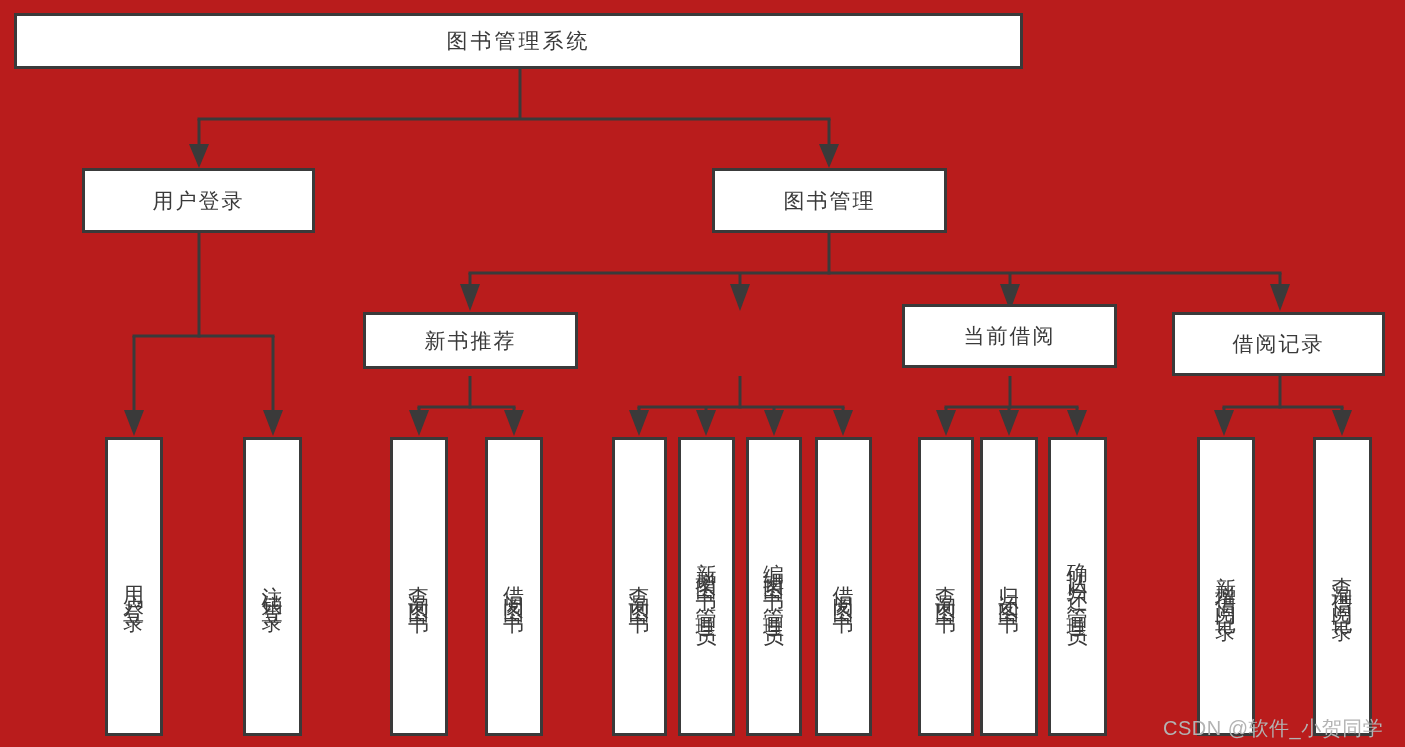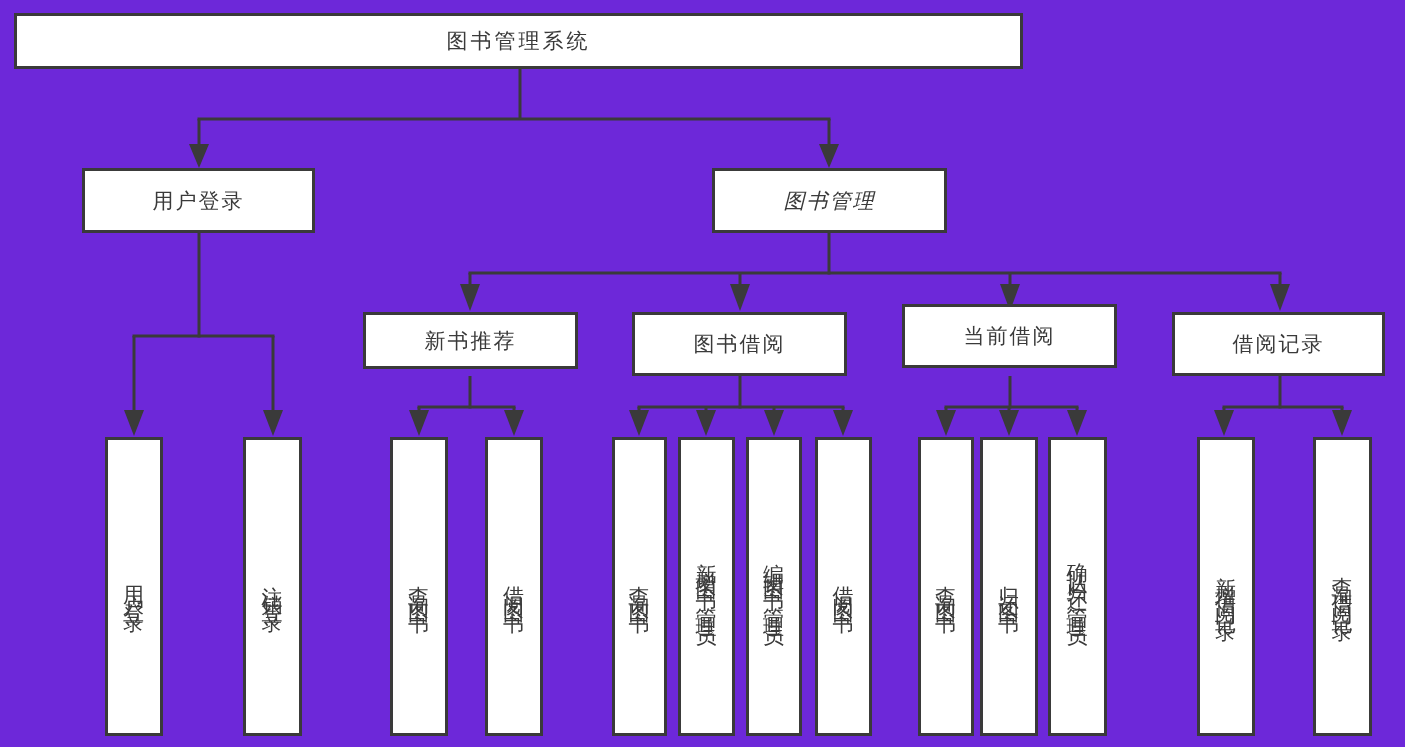--- a/index.html
+++ b/index.html
@@ -1,20 +1,20 @@
 <!DOCTYPE html>
 <html><head>
 <meta charset="utf-8">
 <style>
   html, body { margin: 0; padding: 0; background: #ffffff; }
   .canvas {
     position: relative;
     width: 1405px;
     height: 747px;
-    background: #6d28d9;
+    background: #b91c1c;
     font-family: "Liberation Sans", sans-serif;
     overflow: hidden;
   }
   .connectors {
     position: absolute;
     left: 0; top: 0;
     width: 1405px; height: 747px;
   }
   .connectors path { stroke: #3a3a3a; stroke-width: 3; fill: none; }
   .connectors polygon { fill: #3a3a3a; stroke: none; }
@@ -128,30 +128,27 @@
     </g>
   </svg>
 
   <div class="box hbox root" style="left:14px; top:13px; width:1009px; height:56px;">
     <span>图书管理系统</span>
   </div>
 
   <div class="box hbox" style="left:82px; top:168px; width:233px; height:65px;">
     <span>用户登录</span>
   </div>
-  <div class="box hbox" style="left:712px; top:168px; width:235px; height:65px;font-style:italic;">
+  <div class="box hbox" style="left:712px; top:168px; width:235px; height:65px;">
     <span>图书管理</span>
   </div>
 
   <div class="box hbox" style="left:363px; top:312px; width:215px; height:57px;">
     <span>新书推荐</span>
   </div>
-  <div class="box hbox" style="left:632px; top:312px; width:215px; height:64px;">
-    <span>图书借阅</span>
-  </div>
   <div class="box hbox" style="left:902px; top:304px; width:215px; height:64px;">
     <span>当前借阅</span>
   </div>
   <div class="box hbox" style="left:1172px; top:312px; width:213px; height:64px;">
     <span>借阅记录</span>
   </div>
 
   <div class="box vbox" style="left:105px; width:58px;">
     <span>用户登录</span>
   </div>
@@ -189,14 +186,15 @@
     <span>确认归还（管理员）</span>
   </div>
 
   <div class="box vbox" style="left:1197px; width:58px;">
     <span>新增借阅记录</span>
   </div>
   <div class="box vbox" style="left:1313px; width:59px;">
     <span>查询借阅记录</span>
   </div>
 
+  <div class="watermark">CSDN @软件_小贺同学</div>
 
 </div>
 
 </body></html>

